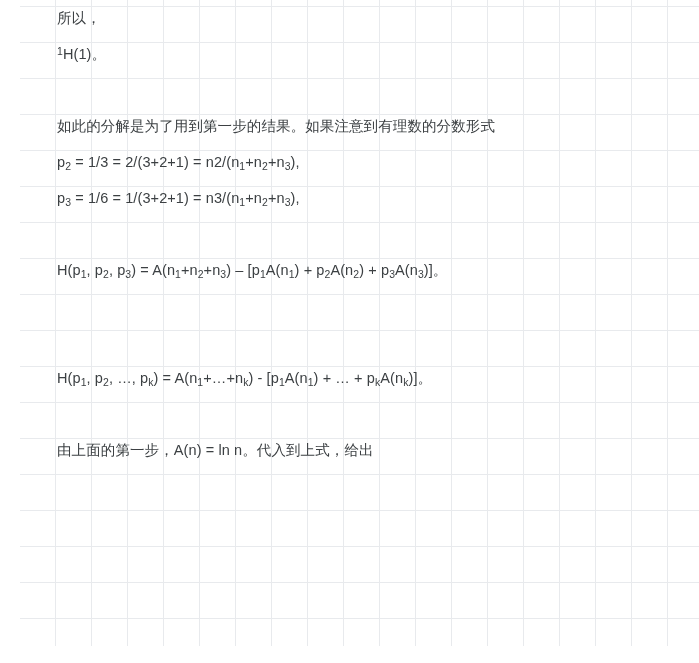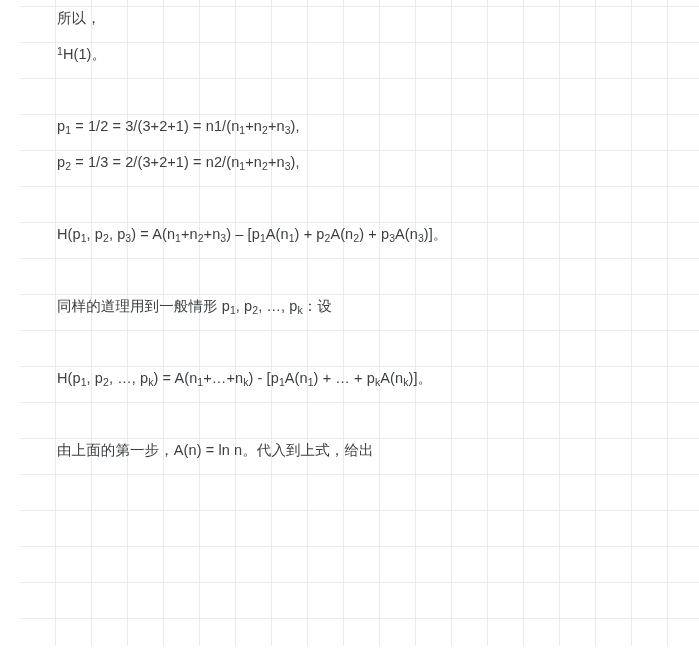--- a/index.html
+++ b/index.html
@@ -101,30 +101,30 @@
   <div id="grid-left-rules"></div>
   <div id="grid-bottom-mask"></div>
 
   <div id="content">
       <div>
         <div class="line">所以，</div>
         <div class="line"><sup>1</sup>H(1)。</div>
       </div>
       <div class="blank"></div>
       <div>
-        <div class="line">p<sub>1</sub> = 1/2 = 3/(3+2+1) = n1/(n<sub>1</sub>+n<sub>2</sub>+n<sub>3</sub>),</div>
+        <div class="line">如此的分解是为了用到第一步的结果。如果注意到有理数的分数形式</div>
         <div class="line">p<sub>2</sub> = 1/3 = 2/(3+2+1) = n2/(n<sub>1</sub>+n<sub>2</sub>+n<sub>3</sub>),</div>
+        <div class="line">p<sub>3</sub> = 1/6 = 1/(3+2+1) = n3/(n<sub>1</sub>+n<sub>2</sub>+n<sub>3</sub>),</div>
       </div>
       <div class="blank"></div>
       <div>
         <div class="line">H(p<sub>1</sub>, p<sub>2</sub>, p<sub>3</sub>) = A(n<sub>1</sub>+n<sub>2</sub>+n<sub>3</sub>) – [p<sub>1</sub>A(n<sub>1</sub>) + p<sub>2</sub>A(n<sub>2</sub>) + p<sub>3</sub>A(n<sub>3</sub>)]。</div>
       </div>
       <div class="blank"></div>
       <div>
-        <div class="line">同样的道理用到一般情形 p<sub>1</sub>, p<sub>2</sub>, …, p<sub>k</sub>：设</div>
       </div>
       <div class="blank"></div>
       <div>
         <div class="line">H(p<sub>1</sub>, p<sub>2</sub>, …, p<sub>k</sub>) = A(n<sub>1</sub>+…+n<sub>k</sub>) - [p<sub>1</sub>A(n<sub>1</sub>) + … + p<sub>k</sub>A(n<sub>k</sub>)]。</div>
       </div>
       <div class="blank"></div>
       <div>
         <div class="line">由上面的第一步，A(n) = ln n。代入到上式，给出</div>
       </div>
     </div>

